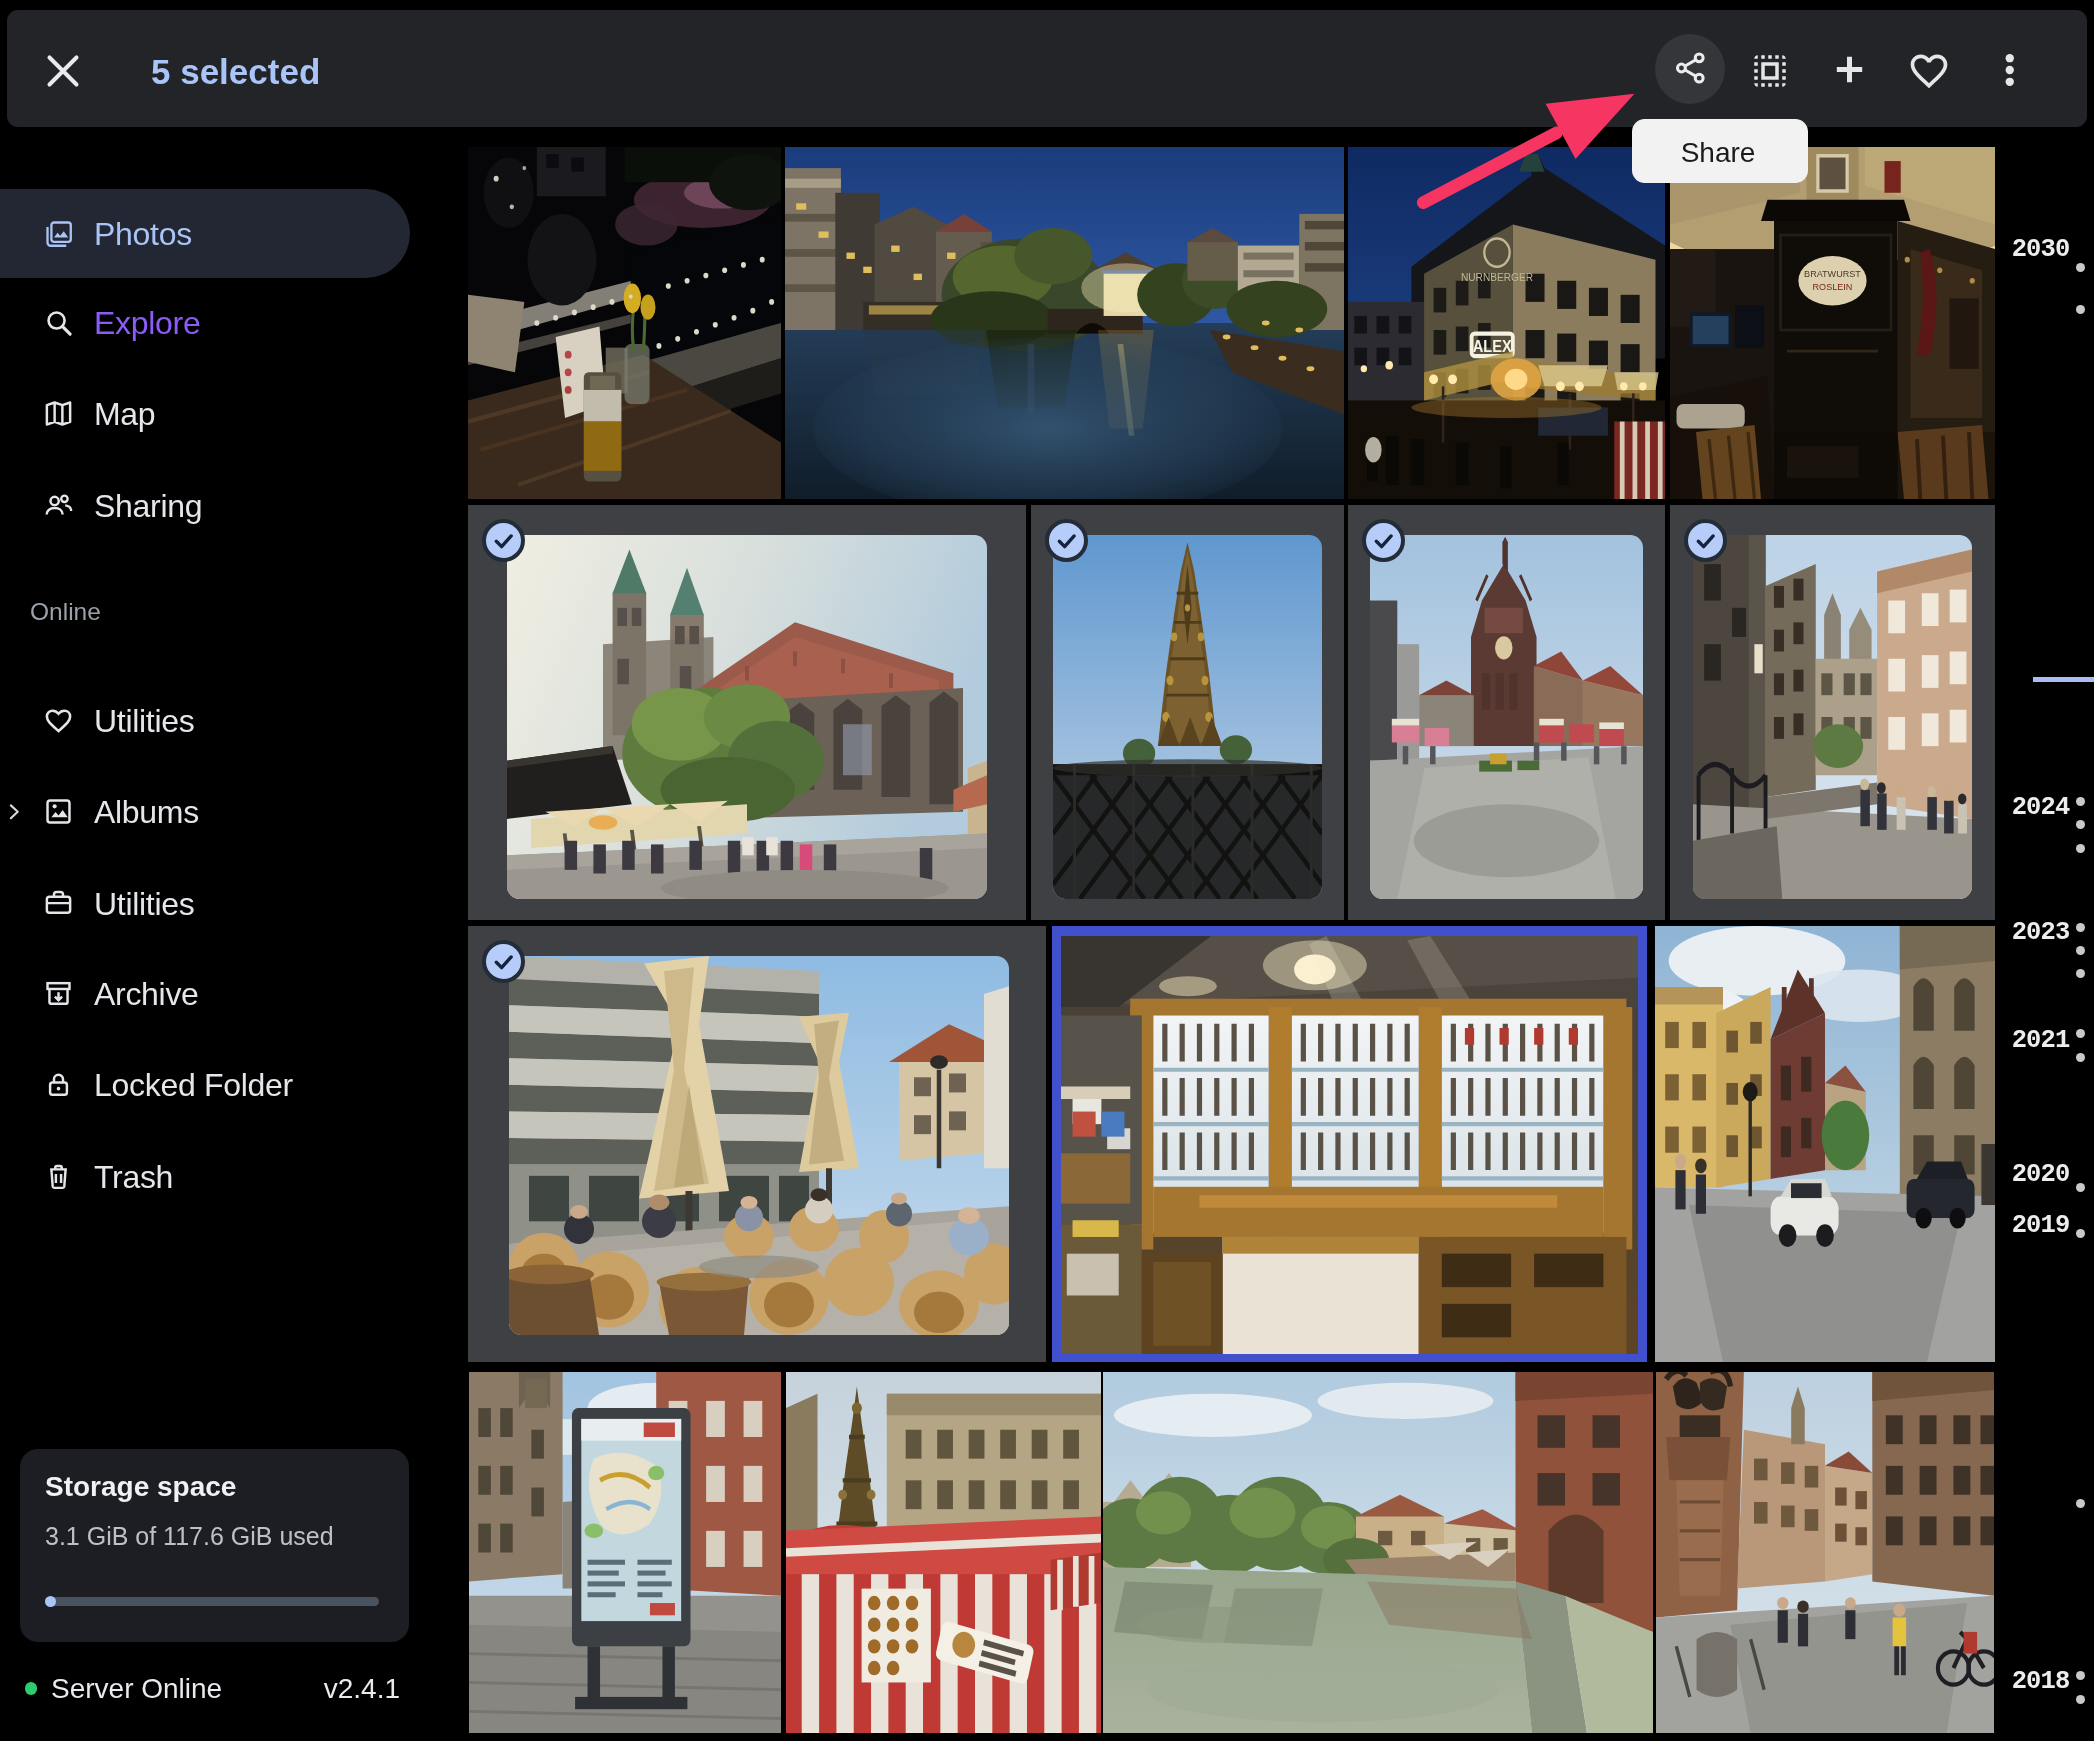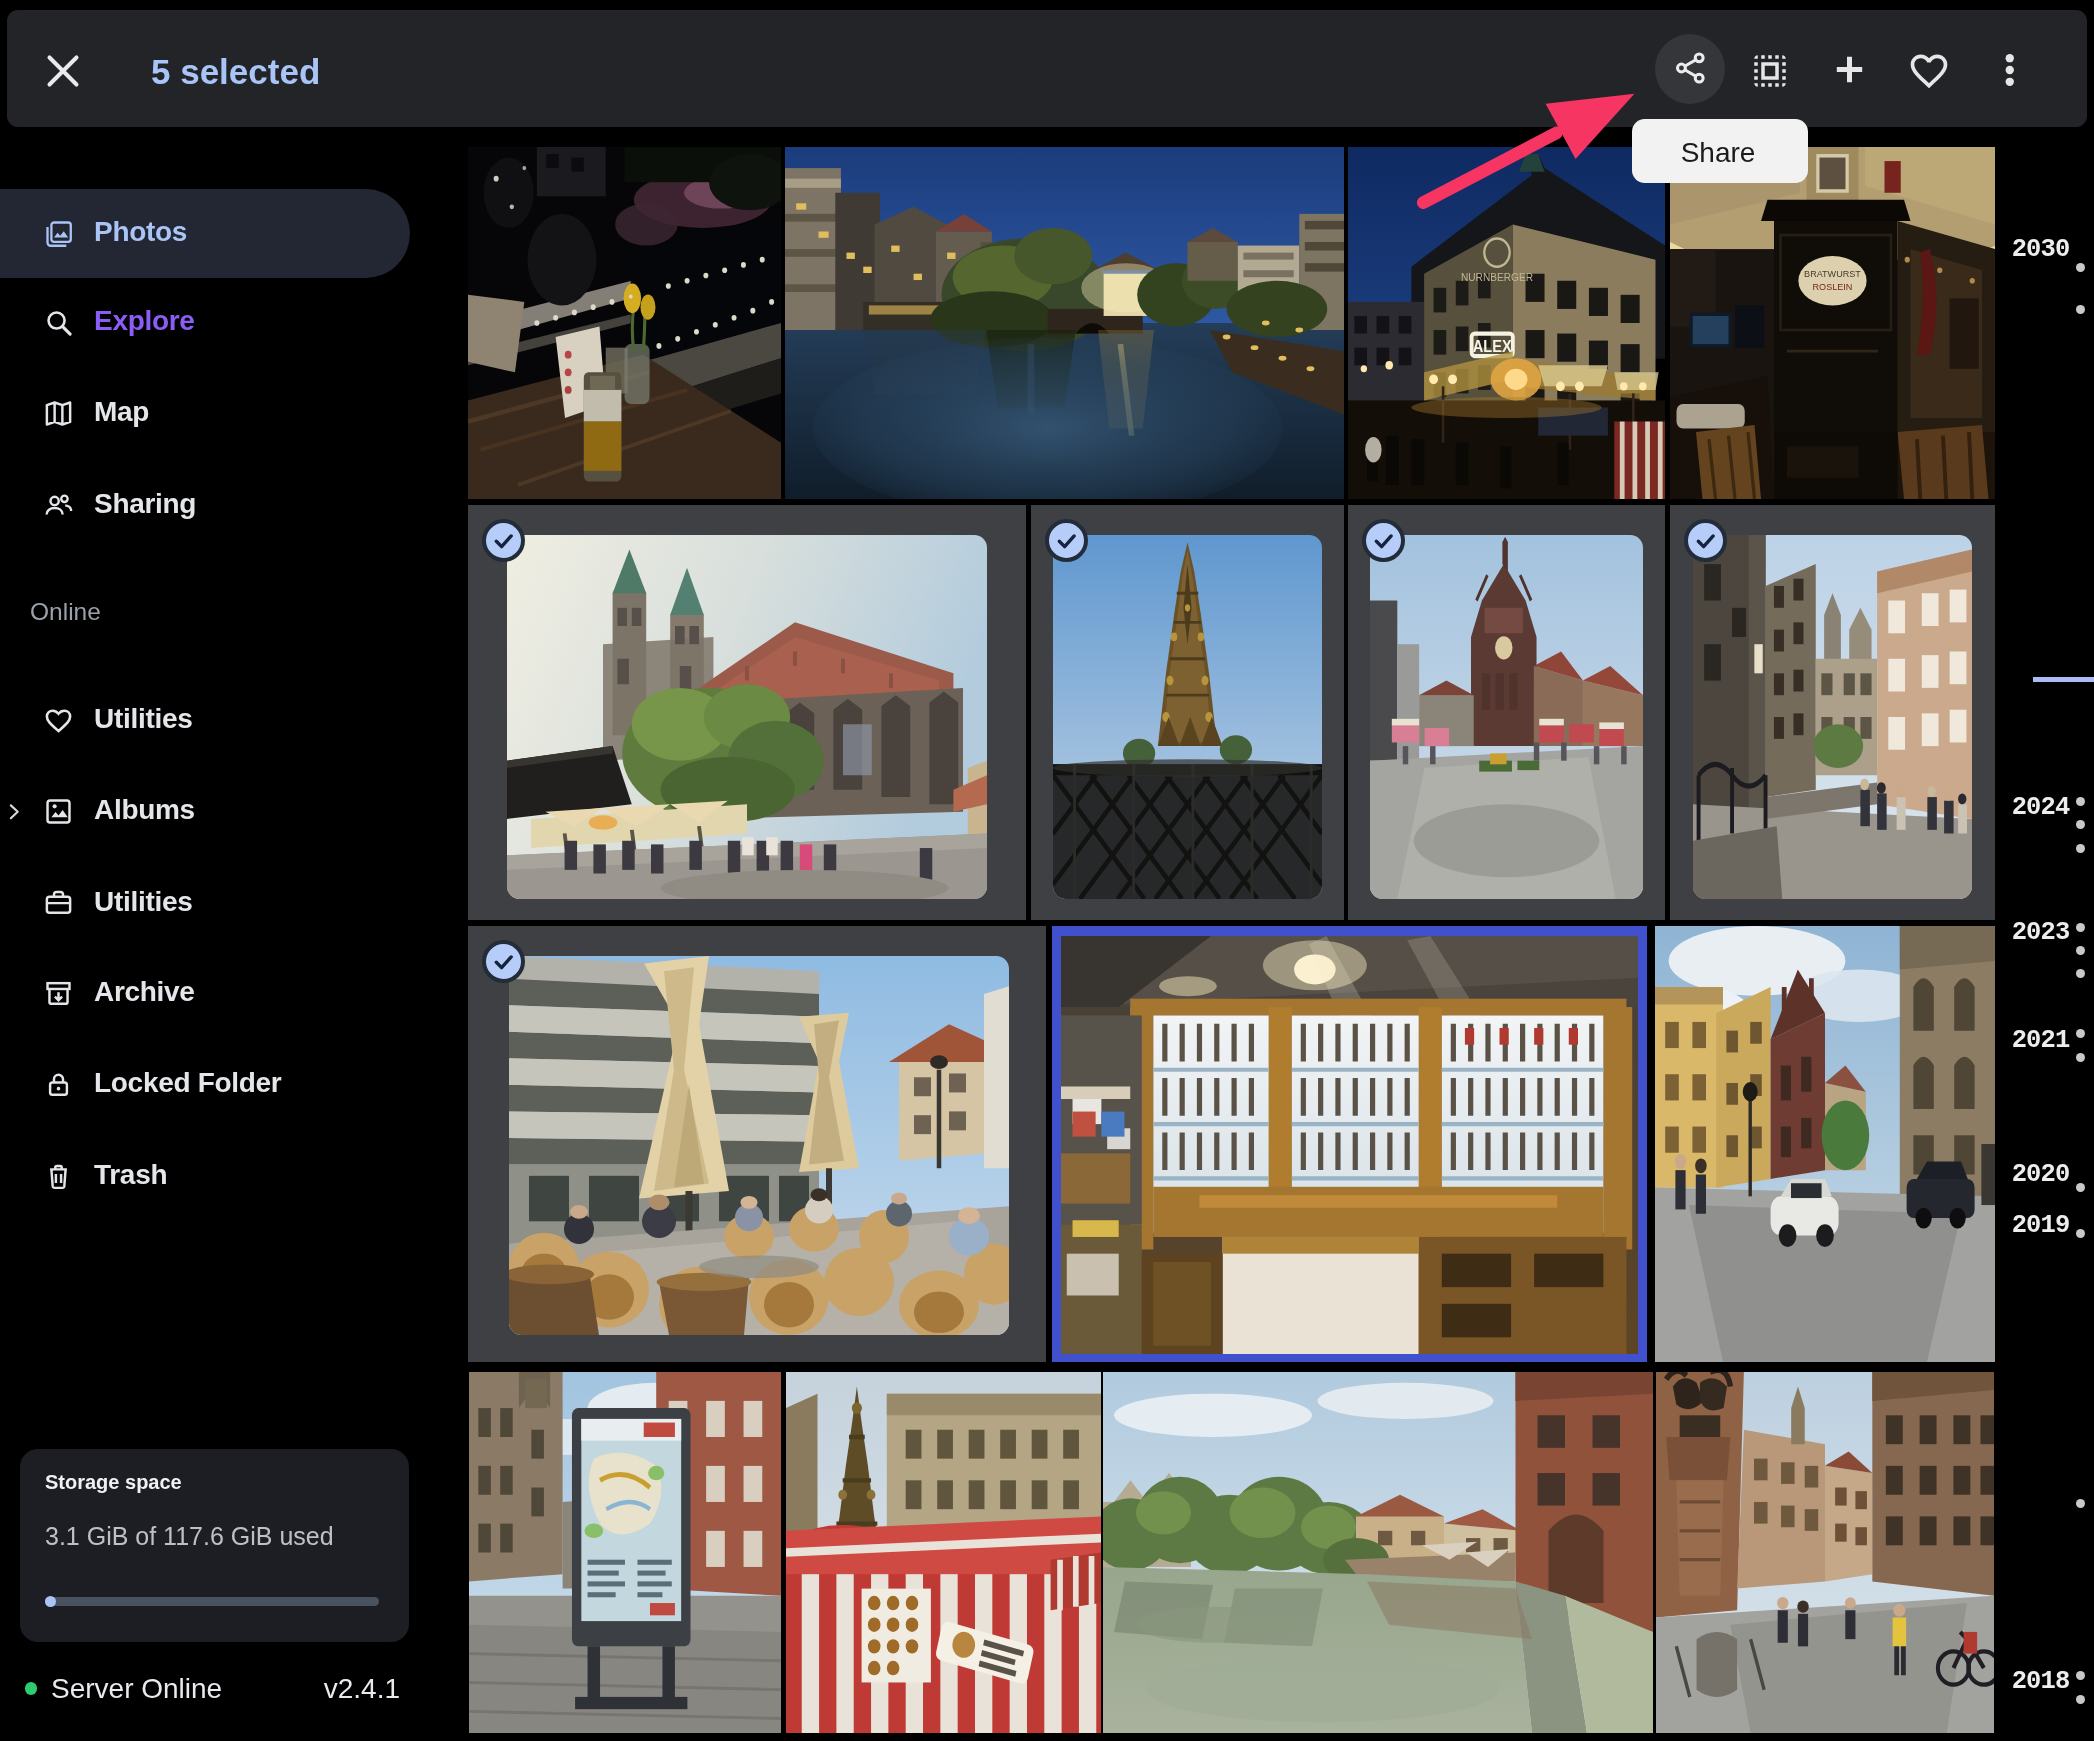--- a/index.html
+++ b/index.html
@@ -1,21 +1,21 @@
 <!DOCTYPE html>
 <html style="font-size:14.5px"><head>
 <meta charset="utf-8">
 <style>
 html,body{margin:0;padding:0;background:#000;}
 body{width:2095px;height:1742px;position:relative;overflow:hidden;font-family:"Liberation Sans",sans-serif;}
 .abs{position:absolute;}
 #topbar{left:7.3px;top:10px;width:2080px;height:117px;background:#232428;border-radius:11px;}
 #fivesel{left:151px;top:52px;font-size:35px;font-weight:bold;color:#a9c5f7;}
 #sharecirc{left:1655px;top:34px;width:70px;height:70px;border-radius:50%;background:#35363a;}
-.navlabel{left:94px;color:#e4e6ea;font-size:28px;font-weight:700;letter-spacing:-0.3px;}
+.navlabel{left:94px;color:#e4e6ea;font-size:32px;font-weight:400;letter-spacing:-0.3px;}
 #pill{left:0;top:189px;width:410px;height:89px;background:#222733;border-radius:0 45px 45px 0;}
 .cell{position:absolute;background:#3e4043;}
 .photo{position:absolute;border-radius:12.7px;overflow:hidden;}
 .photof{position:absolute;overflow:hidden;}
 .check{position:absolute;width:35px;height:35px;border-radius:50%;background:#b7cdf9;border:4.5px solid #232c38;}
 .year{position:absolute;font-family:"Liberation Mono",monospace;font-size:25.5px;font-weight:bold;color:#ededed;width:109px;text-align:center;letter-spacing:-0.9px;}
 .tdot{position:absolute;background:#c9c9c9;border-radius:50%;}
 svg{display:block;}
 </style>
 </head>
@@ -100,21 +100,21 @@
 <div class="abs navlabel" style="top:1159px;color:#e4e6ea;">Trash</div>
 <svg class="abs" style="left:43px;top:1161px" width="31" height="31" viewBox="0 0 24 24">
     <path fill="none" stroke="#e3e5e9" stroke-width="1.9" d="M5.5 6.5h13 M9.5 6.5V5a1.2 1.2 0 0 1 1.2-1.2h2.6A1.2 1.2 0 0 1 14.5 5v1.5 M6.5 6.5l1 13a1.5 1.5 0 0 0 1.5 1.3h6a1.5 1.5 0 0 0 1.5-1.3l1-13 M10 10v7 M14 10v7"></path>
   </svg>
 <div class="abs" style="left:30px;top:598px;font-size:24.5px;color:#9aa1a8;">Online</div>
 <svg class="abs" style="left:1.8px;top:800px" width="23.6" height="23.6" viewBox="0 0 24 24">
     <path fill="none" stroke="#d5d8dc" stroke-width="2.2" stroke-linecap="round" stroke-linejoin="round" d="M9 5.5 L16 12 L9 18.5"></path>
   </svg>
 
 <div class="abs" style="left:20px;top:1449px;width:389px;height:193px;background:#1c1e23;border-radius:18px;"></div>
-<div class="abs" style="left:45px;top:1471px;font-size:20px;font-weight:bold;color:#f0f1f3;">Storage space</div>
+<div class="abs" style="left:45px;top:1471px;font-size:28px;font-weight:bold;color:#f0f1f3;">Storage space</div>
 <div class="abs" style="left:45px;top:1522px;font-size:25px;color:#bdc1c6;">3.1 GiB of 117.6 GiB used</div>
 <div class="abs" style="left:45px;top:1597px;width:334px;height:9px;background:#49525f;border-radius:4.5px;"></div>
 <div class="abs" style="left:45px;top:1596px;width:11px;height:11px;background:#a9c4f5;border-radius:5.5px;"></div>
 <div class="abs" style="left:24.5px;top:1682px;width:12.7px;height:12.7px;background:#2ecc71;border-radius:50%;"></div>
 <div class="abs" style="left:51px;top:1673px;font-size:28px;color:#e8eaed;">Server Online</div>
 <div class="abs" style="left:305px;top:1673px;width:95px;text-align:right;font-size:28px;color:#e8eaed;">v2.4.1</div>
 <div class="photof" style="left:468px;top:147px;width:313px;height:352px;">
     <svg width="313" height="352" viewBox="0 0 100 100" preserveAspectRatio="none">
 <rect width="100" height="100" fill="#060608"></rect>
 <rect x="22" y="0" width="22" height="14" fill="#1b1b1f"></rect>

